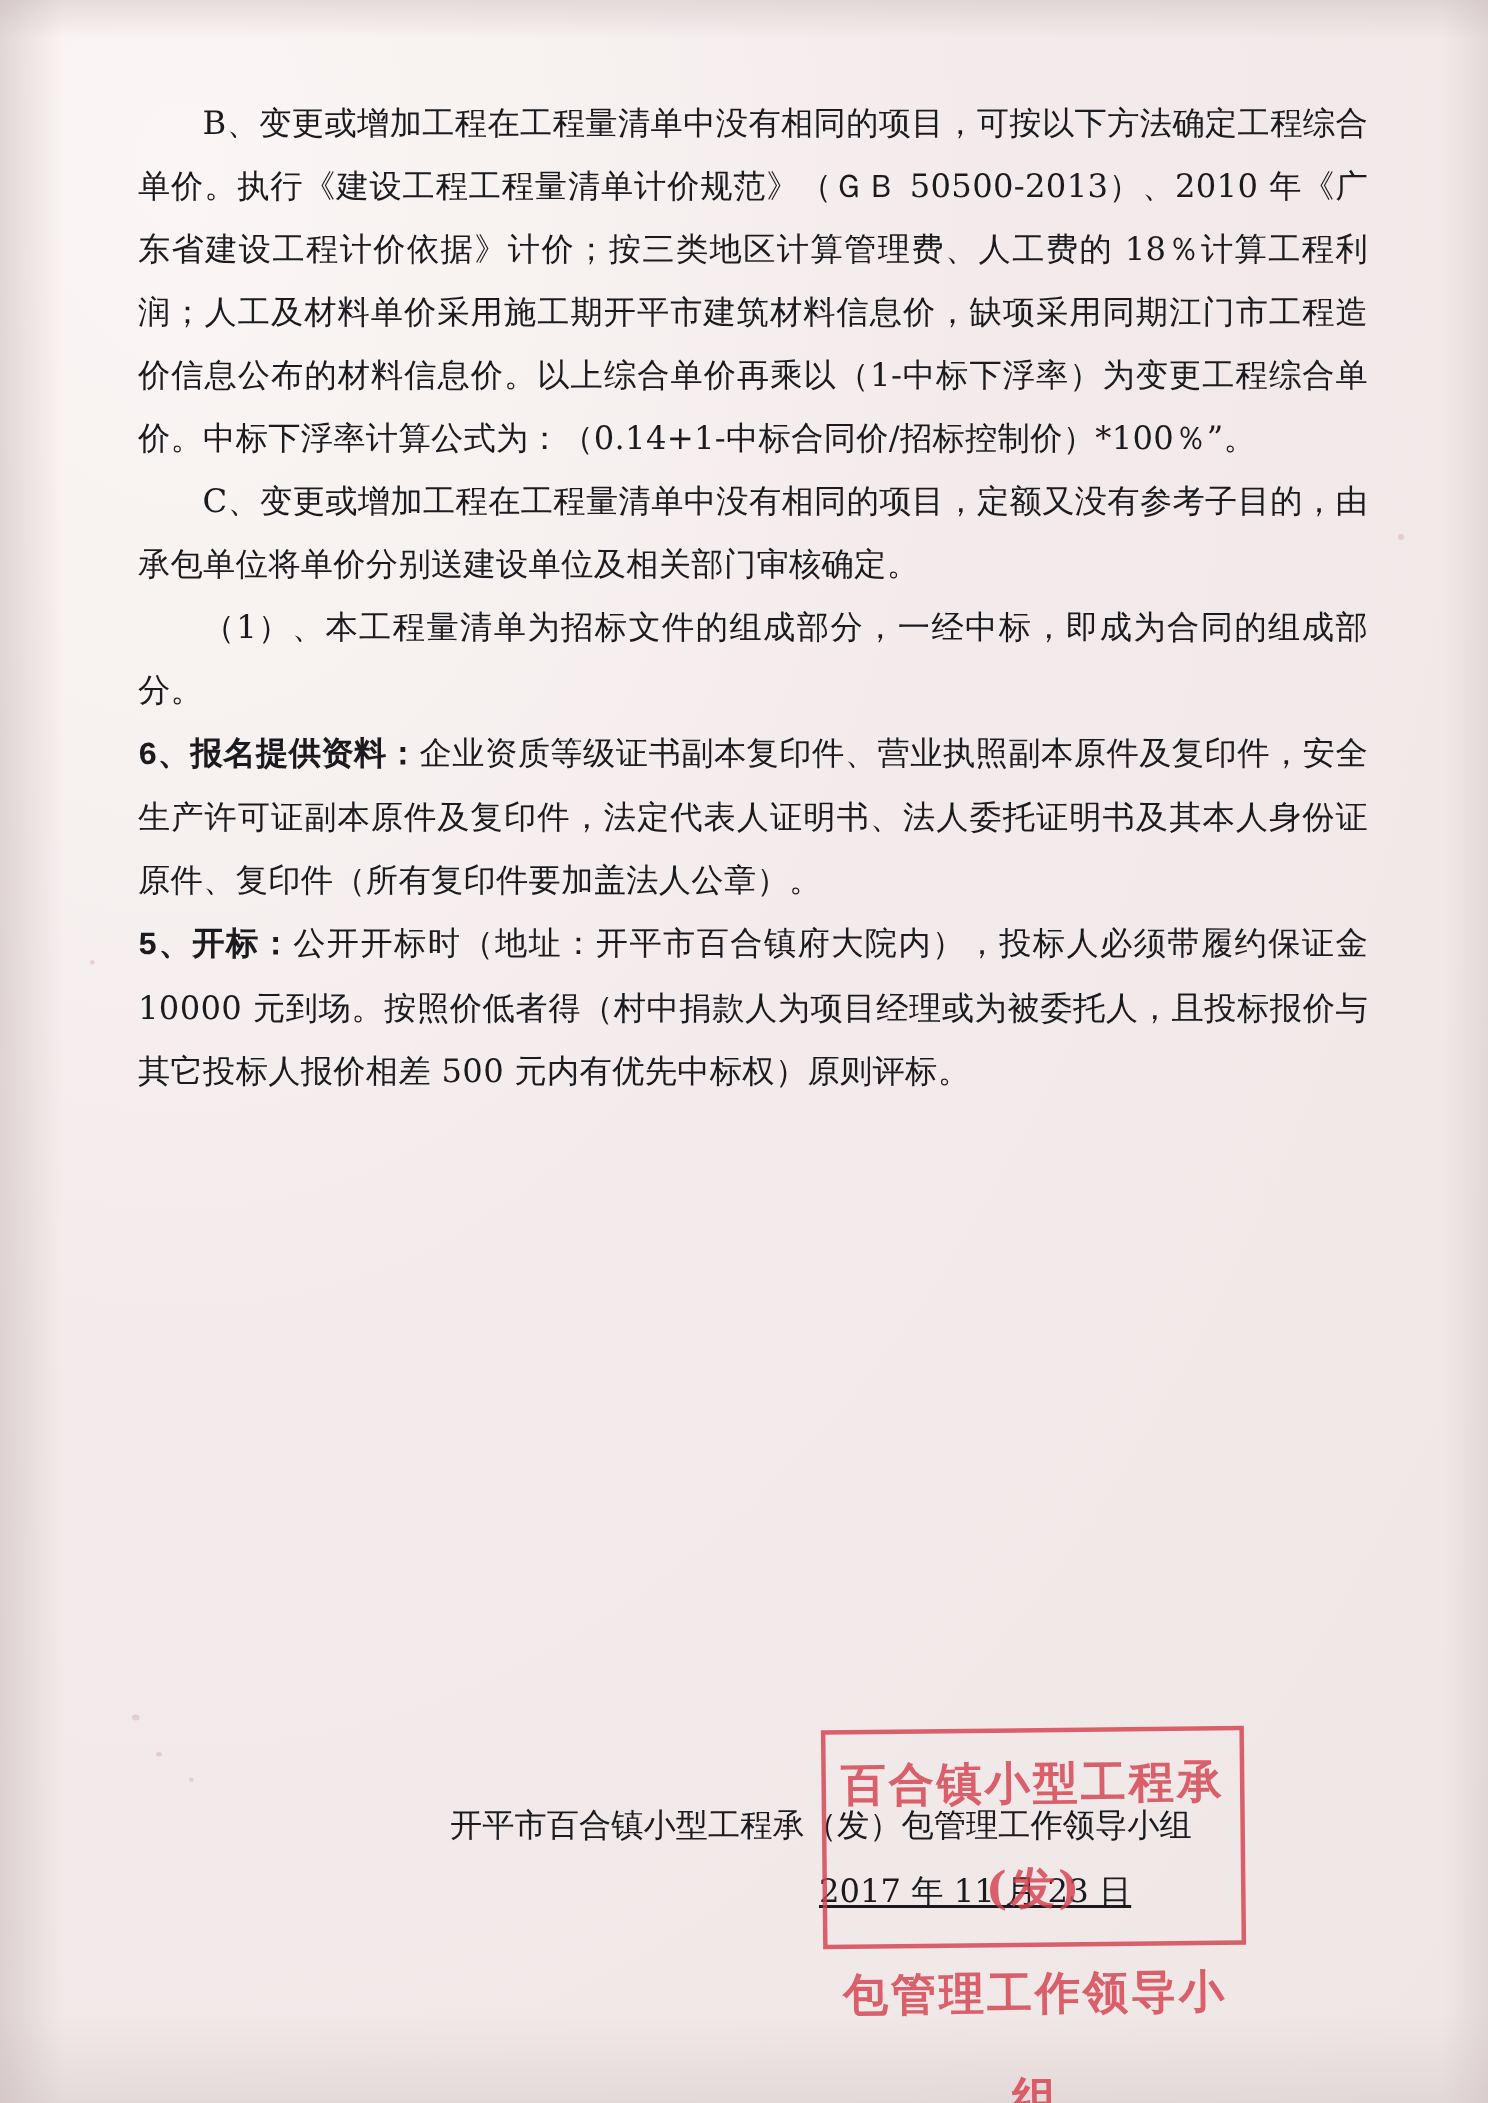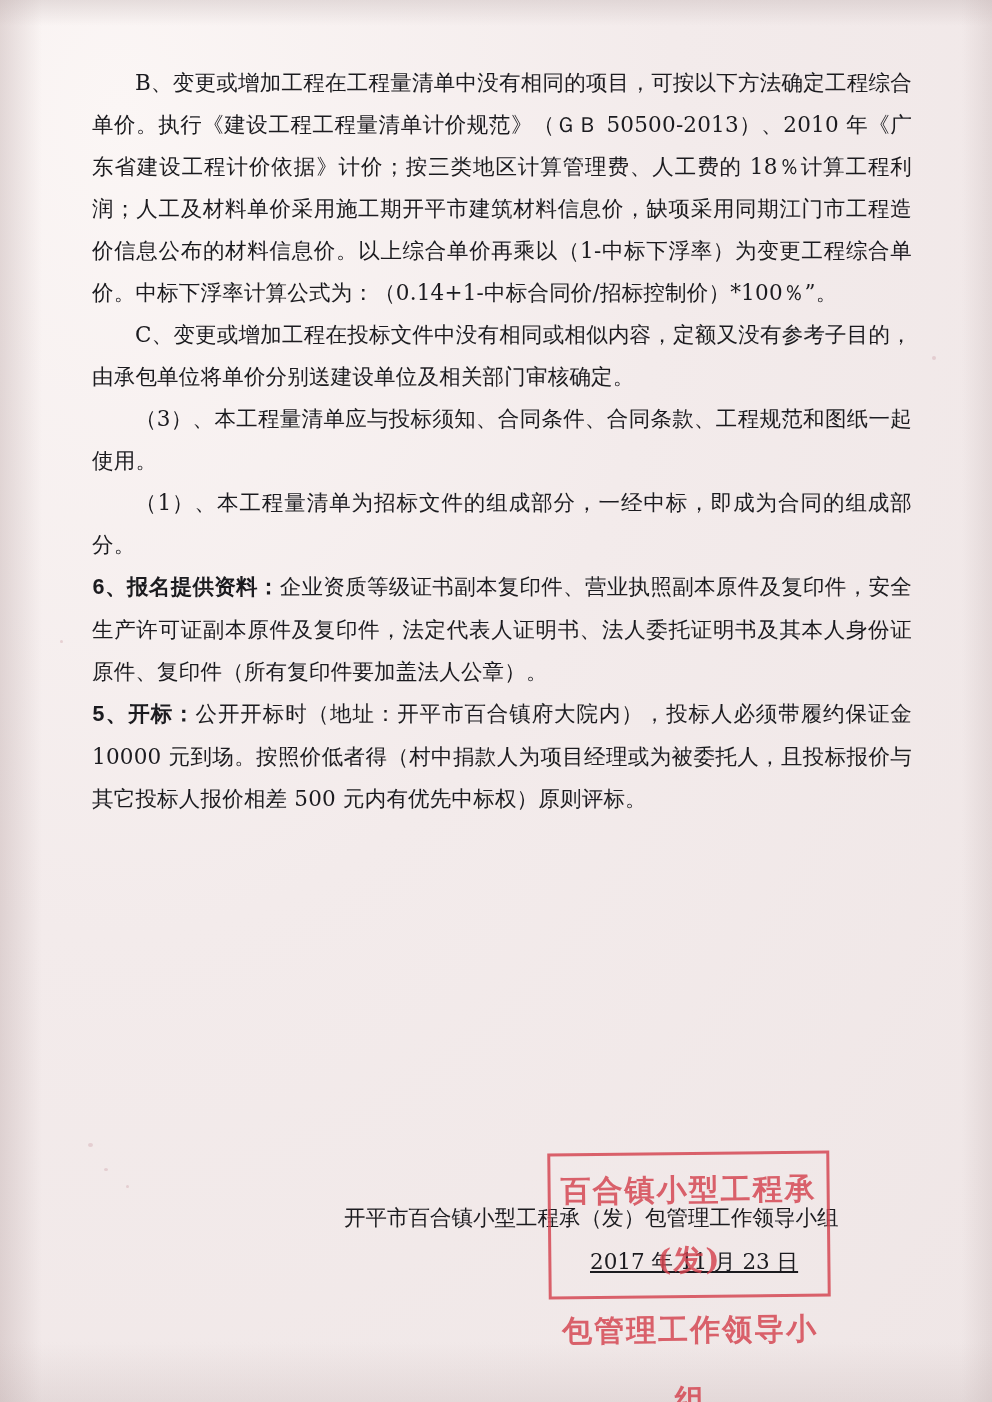--- a/index.html
+++ b/index.html
@@ -78,21 +78,20 @@
 
   
   .sign-block {
     position: absolute;
     left: 300px;
     top: 1196px;
     width: 620px;
     font-size: 21.5px;
     line-height: 44px;
     color: #1b1b1f;
-    margin-left: 44px;
   }
   .sign-line2 {
     margin-left: 246px;
     text-decoration: underline;
   }
 
   
   .stamp {
     position: absolute;
     left: 548px;
@@ -127,23 +126,22 @@
 <div class="speck" style="left:104px;top:1168px;width:4px;height:3px;"></div>
 <div class="speck" style="left:126px;top:1185px;width:3px;height:3px;"></div>
 <div class="speck" style="left:932px;top:356px;width:4px;height:4px;"></div>
 <div class="speck" style="left:60px;top:640px;width:3px;height:3px;"></div>
 
 <div class="page">
   <div class="doc-body">
 
     <p class="para indent">B、变更或增加工程在工程量清单中没有相同的项目，可按以下方法确定工程综合单价。执行《建设工程工程量清单计价规范》（ＧＢ 50500-2013）、2010 年《广东省建设工程计价依据》计价；按三类地区计算管理费、人工费的 18％计算工程利润；人工及材料单价采用施工期开平市建筑材料信息价，缺项采用同期江门市工程造价信息公布的材料信息价。以上综合单价再乘以（1-中标下浮率）为变更工程综合单价。中标下浮率计算公式为：（0.14+1-中标合同价/招标控制价）*100％”。</p>
 
-    <p class="para indent">C、变更或增加工程在投标文件中没有相同或相似内容，定额又没有参考子目的，由承包单位将单价分别送建设单位及相关部门审核确定。</p>
+    <p class="para indent">C、变更或增加工程在工程量清单中没有相同的项目，定额又没有参考子目的，由承包单位将单价分别送建设单位及相关部门审核确定。</p>
 
-    <p class="para indent">（3）、本工程量清单应与投标须知、合同条件、合同条款、工程规范和图纸一起使用。</p>
 
     <p class="para indent">（1）、本工程量清单为招标文件的组成部分，一经中标，即成为合同的组成部分。</p>
 
     <p class="para"><span class="lead">6、报名提供资料：</span><span>企业资质等级证书副本复印件、营业执照副本原件及复印件，安全生产许可证副本原件及复印件，法定代表人证明书、法人委托证明书及其本人身份证原件、复印件（所有复印件要加盖法人公章）。</span></p>
 
 
     <p class="para"><span class="lead">5、开标：</span><span>公开开标时（地址：开平市百合镇府大院内），投标人必须带履约保证金 10000 元到场。按照价低者得（村中捐款人为项目经理或为被委托人，且投标报价与其它投标人报价相差 500 元内有优先中标权）原则评标。</span></p>
 
   </div>
 </div>

